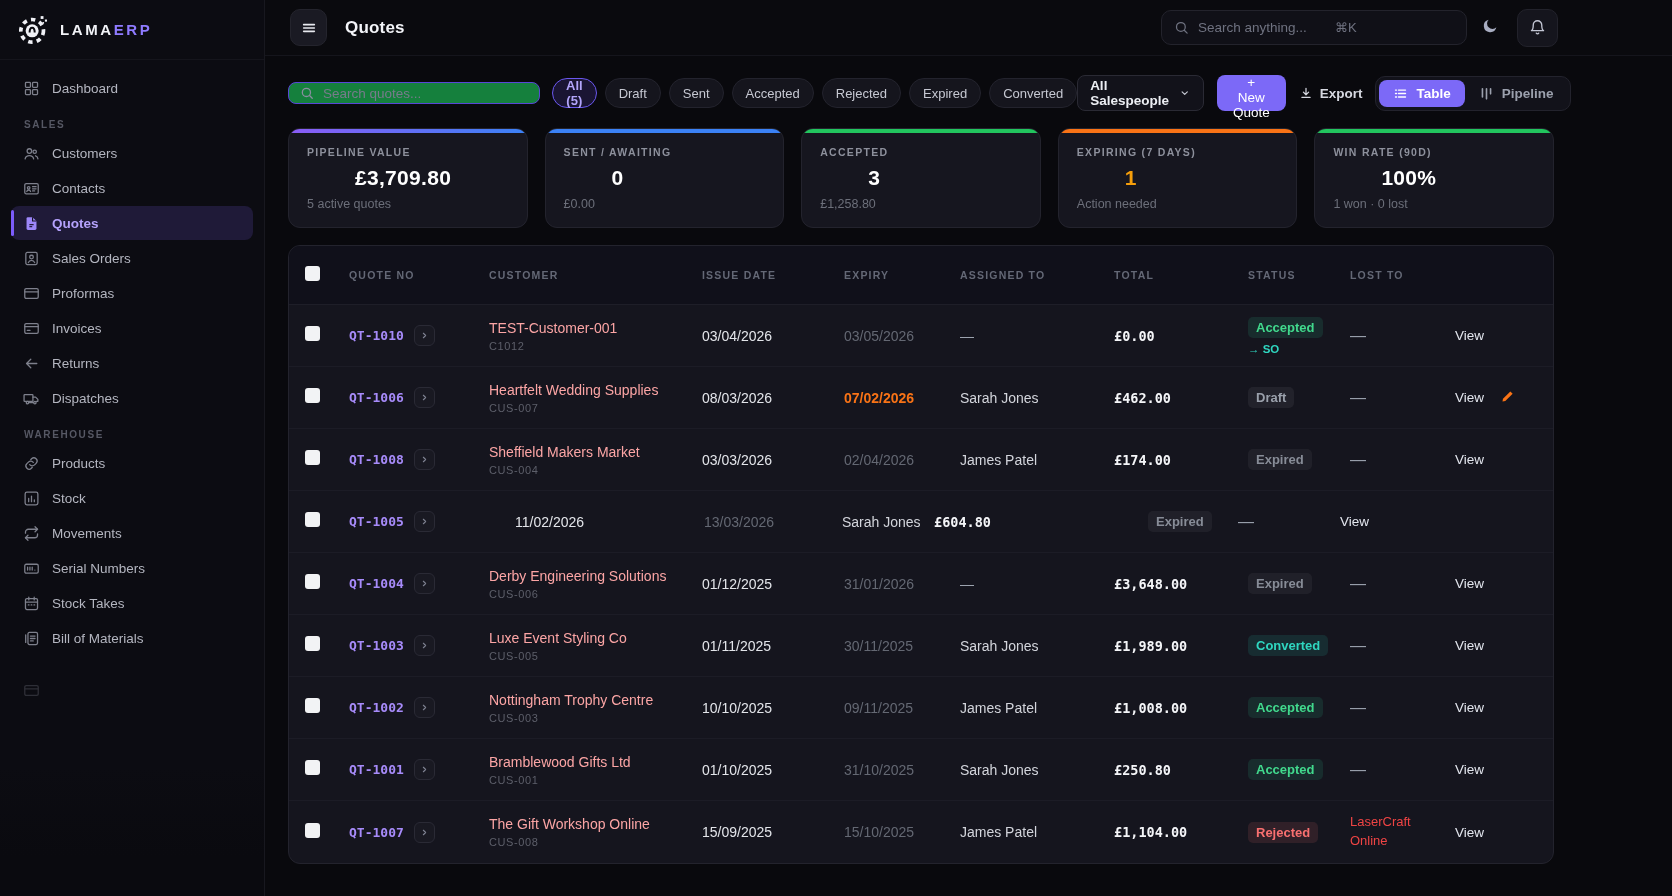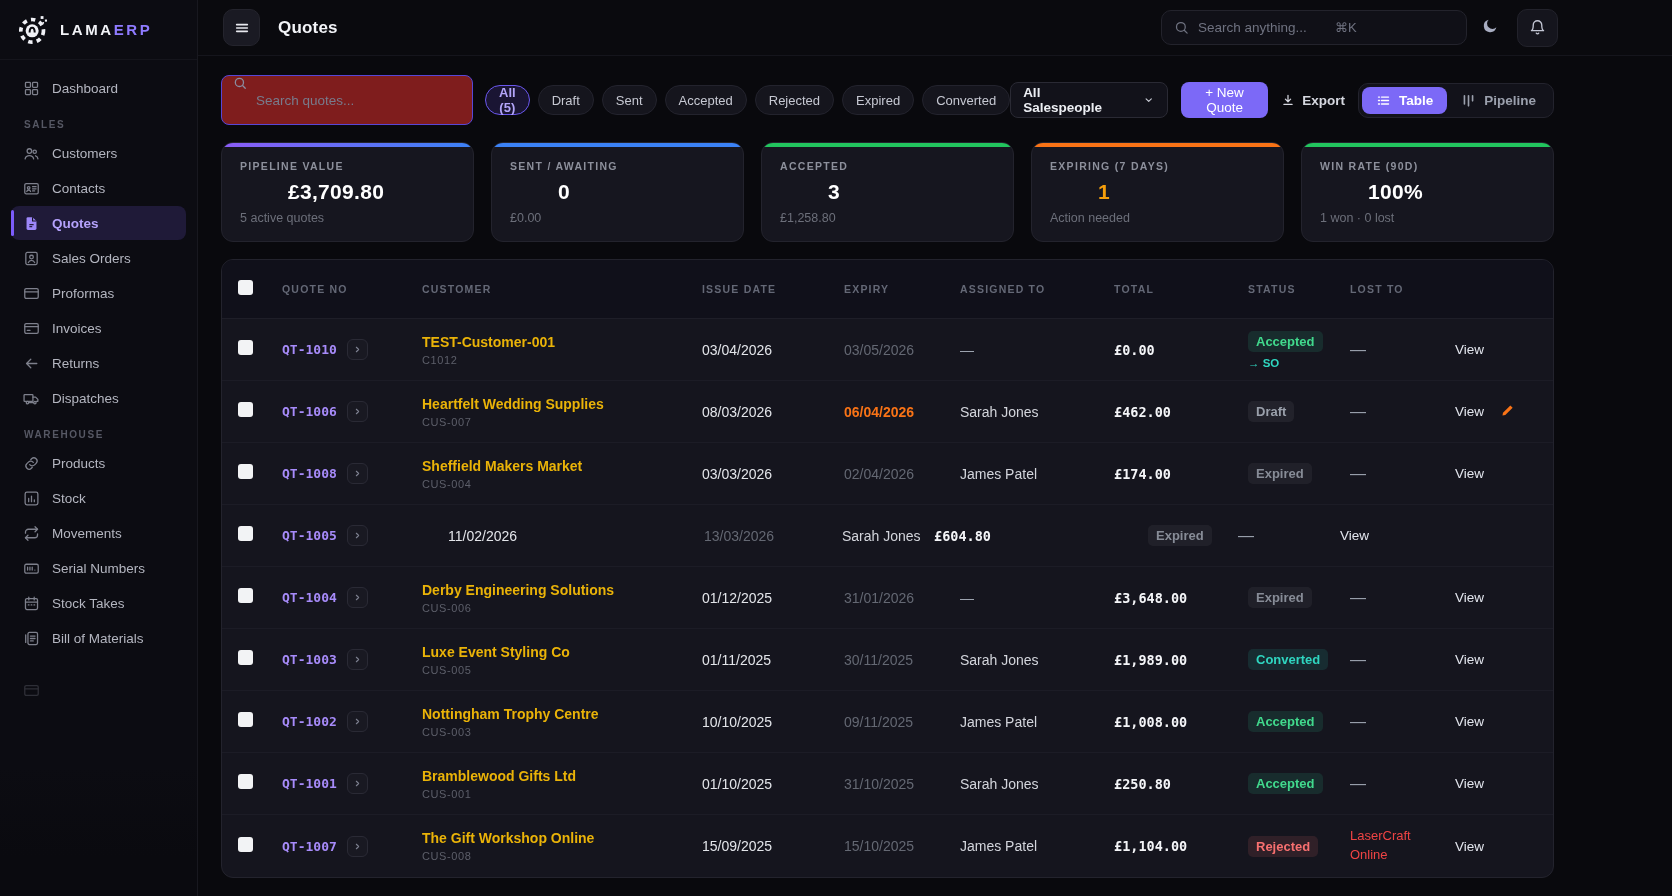--- a/index.html
+++ b/index.html
@@ -1,21 +1,21 @@
 <!DOCTYPE html>
 <html><head>
 <meta charset="utf-8">
 <style>
   * { margin:0; padding:0; box-sizing:border-box; }
   html,body { background:#09090d; }
   body { width:1672px; height:896px; overflow:hidden; font-family:"Liberation Sans", sans-serif; color:#e5e7eb; }
   .app { display:flex; width:1672px; height:896px; }
 
   
-  .sidebar { width:198px; flex:none; background:#0c0c12; border-right:1px solid #18181f; display:flex; flex-direction:column; }
+  .sidebar { width:265px; flex:none; background:#0c0c12; border-right:1px solid #18181f; display:flex; flex-direction:column; }
   .logo-row { height:60px; flex:none; display:flex; align-items:center; gap:10px; padding:0 16px; border-bottom:1px solid #15151c; }
   .logo-icon { width:34px; height:34px; flex:none; }
   .brand { font-size:15px; font-weight:800; letter-spacing:2.6px; }
   .brand .b1 { color:#f2f3f7; }
   .brand .b2 { color:#8f7bff; }
   .nav { flex:1; overflow:hidden; padding-top:10px; position:relative; }
   .sec-label { font-size:10px; font-weight:700; letter-spacing:1.6px; color:#565864; margin:14px 24px 6px; }
   .side-item { height:34px; margin:1px 11px; padding:0 12px; border-radius:8px; display:flex; align-items:center; gap:12px; color:#b4b6c0; font-size:13.5px; font-weight:500; cursor:pointer; position:relative; }
   .side-item .icon { width:17px; height:17px; color:#7e808c; flex:none; display:flex; }
   .side-item.active { background:#1f1a38; color:#b5a2fc; font-weight:700; }
@@ -38,29 +38,29 @@
   .kbd-hint { font-size:13px; color:#6f7280; }
   .moon-btn { width:22px; height:22px; color:#a9aec2; display:flex; cursor:pointer; background:none; border:none; }
   .moon-btn .icon{ width:18px; height:18px; display:flex; }
   .bell-btn { width:41px; height:38px; border-radius:10px; background:#15151d; border:1px solid #22222b; display:flex; align-items:center; justify-content:center; color:#c3c6d4; cursor:pointer; }
   .bell-btn .icon { width:17px; height:17px; display:flex; }
 
   
   .content { flex:1; background:#09090d; padding:19px 118px 0 23px; overflow:hidden; }
 
   .controls { display:flex; align-items:center; margin-bottom:17px; }
-  .quote-search { width:252px; height:50px; background:#7f1d1d; border:1px solid #5847d6; border-radius:8px; display:flex; gap:9px; padding:0 11px; flex:none; }
+  .quote-search { width:252px; height:22px; background:#15803d; border:1px solid #5847d6; border-radius:8px; display:flex; align-items:center; gap:9px; padding:0 11px; flex:none; }
   .quote-search .icon { width:14px; height:14px; color:#8a8da0; display:flex; flex:none; }
   .quote-search input { background:transparent; border:none; outline:none; color:#c6c8d4; font-size:13.5px; width:100%; font-family:"Liberation Sans",sans-serif; }
   .quote-search input::placeholder { color:#787b8c; }
   .chips { display:flex; gap:8px; margin-left:12px; }
   .chip { height:30px; padding:0 13px; border-radius:999px; background:#15151d; border:1px solid #23232d; color:#c6c8d2; font-size:13px; font-weight:500; display:flex; align-items:center; cursor:pointer; font-family:"Liberation Sans",sans-serif; }
   .chip.active { background:#1a1533; border-color:#6a57ee; color:#b3a5fa; font-weight:600; }
   .ctrl-right { margin-left:auto; display:flex; align-items:center; gap:13px; }
-  .select { display:flex; align-items:center; gap:39px; background:#12121a; border:1px solid #2a2a34; border-radius:8px; padding:0 12px; height:36px; font-size:13.5px; font-weight:700; color:#eceef3; cursor:pointer; }
+  .select { display:flex; align-items:center; gap:8px; background:#12121a; border:1px solid #2a2a34; border-radius:8px; padding:0 12px; height:36px; font-size:13.5px; font-weight:700; color:#eceef3; cursor:pointer; }
   .select .icon { width:14px; height:14px; color:#c9ccd6; display:flex; }
   .btn-primary { background:#7c69f7; border:none; border-radius:8px; height:36px; padding:0 16px; color:#fff; font-weight:400; font-size:13.5px; cursor:pointer; font-family:"Liberation Sans",sans-serif; }
   .btn-ghost { display:flex; align-items:center; gap:7px; background:none; border:none; color:#d6d8e0; font-size:13.5px; font-weight:600; cursor:pointer; font-family:"Liberation Sans",sans-serif; }
   .btn-ghost .icon { width:14px; height:14px; display:flex; }
   .seg { display:flex; background:#12121a; border:1px solid #23232d; border-radius:10px; padding:3px; }
   .seg-btn { display:flex; gap:8px; align-items:center; padding:6px 14px; border-radius:8px; font-size:13.5px; color:#9ba0ad; font-weight:600; border:none; background:none; cursor:pointer; font-family:"Liberation Sans",sans-serif; }
   .seg-btn.active { background:#7c69f7; color:#fff; }
   .seg-btn .icon { width:15px; height:15px; display:flex; }
 
   
@@ -81,21 +81,21 @@
   .row:last-child { border-bottom:none; }
   .c-issue { padding-left:26px; } .c-exp { padding-left:28px; } .c-assign { padding-left:26px; }
   .c-status { padding-left:34px; } .c-lost { padding-left:24px; }
   .c-total { text-align:left; }
   .c-act { padding-left:14px; display:flex; align-items:center; gap:16px; }
   .checkbox { width:15px; height:15px; border-radius:3px; background:#f2f3f5; display:inline-block; cursor:pointer; }
   .c-quote { display:flex; align-items:center; }
   .qno { font-family:"DejaVu Sans Mono", monospace; font-size:13px; font-weight:700; color:#a78bfa; }
   .expand-btn { width:21px; height:21px; border-radius:6px; border:1px solid #2a2a35; background:#191922; color:#7d8090; display:flex; align-items:center; justify-content:center; margin-left:10px; cursor:pointer; }
   .expand-btn .icon { width:9px; height:9px; display:flex; }
-  .cname { color:#eab308; font-weight:700; font-size:14px; cursor:pointer; }
+  .cname { color:#fca5a5; font-weight:400; font-size:14px; cursor:pointer; }
   .ccode { margin-top:4px; font-size:11px; color:#5d5f6a; letter-spacing:0.6px; }
   .d-issue { color:#e3e5ea; font-size:14px; }
   .d-exp { color:#646873; font-size:14px; }
   .d-exp.urgent { color:#f97316; font-weight:700; }
   .d-assign { color:#d3d5dc; font-size:14px; }
   .dash { color:#9ca3af; }
   .total { font-family:"DejaVu Sans Mono", monospace; font-weight:700; font-size:13.5px; color:#f4f5f8; }
   .badge { display:inline-block; padding:3px 8px; border-radius:5px; font-size:13px; font-weight:600; }
   .st-accepted  { color:#41d98d; background:rgba(52,211,153,0.12); }
   .st-draft     { color:#9aa0ab; background:rgba(255,255,255,0.06); }
@@ -485,21 +485,21 @@
                       <path d="M9 6l6 6-6 6"></path>
                     </svg>
                   </span>
                 </button>
               </div>
               <div class="c-cust">
                 <div class="cname">Heartfelt Wedding Supplies</div>
                 <div class="ccode">CUS-007</div>
               </div>
               <div class="c-issue d-issue">08/03/2026</div>
-              <div class="c-exp d-exp urgent">06/04/2026</div>
+              <div class="c-exp d-exp urgent">07/02/2026</div>
               <div class="c-assign d-assign">Sarah Jones</div>
               <div class="c-total total">£462.00</div>
               <div class="c-status"><span class="badge st-draft">Draft</span></div>
               <div class="c-lost"><span class="dash">—</span></div>
               <div class="c-act">
                 <span class="view-link">View</span>
                 <button class="edit-btn">
                   <span class="icon">
                     <svg viewBox="0 0 24 24">
                       <path d="M16.5 3.8l3.7 3.7L8.5 19.2 4 20l.8-4.5z" fill="currentColor"></path>

